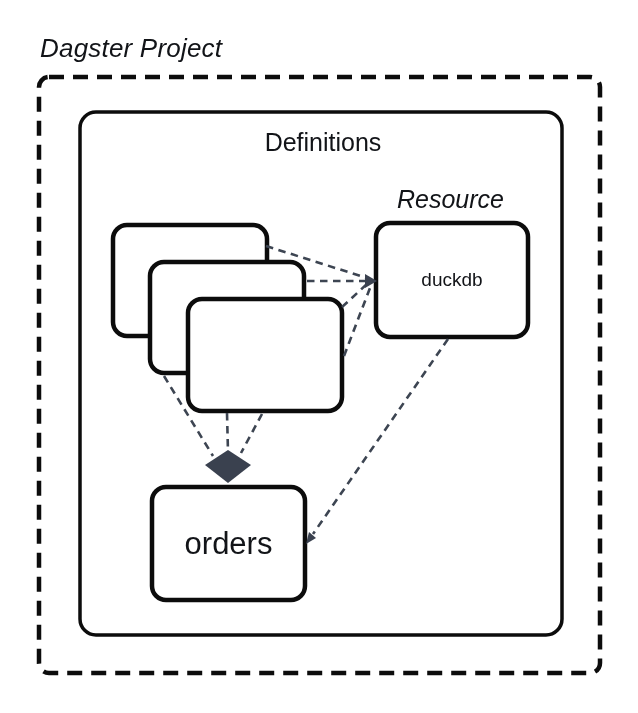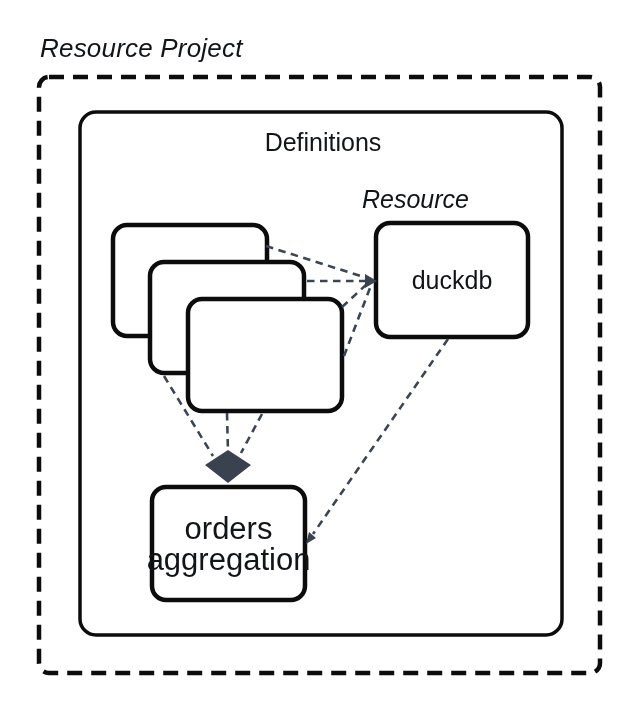--- a/index.html
+++ b/index.html
@@ -36,33 +36,33 @@
   .definitions-label {
     left: 80px; top: 128px; width: 486px;
     text-align: center;
     font-size: 25px; font-weight: 400;
   }
   .assets-label {
     left: 119px; top: 185px;
     font-size: 25px; font-style: italic; font-weight: 500;
   }
   .resource-label {
-    left: 362px; top: 185px; width: 152px;
-    text-align: left;
+    left: 352px; top: 185px; width: 152px;
+    text-align: right;
     font-size: 25px; font-style: italic; font-weight: 500;
   }
   .node-text {
     position: absolute;
     display: flex; flex-direction: column;
     align-items: center; justify-content: center;
     text-align: center;
   }
   .resource-node-text {
     left: 376px; top: 223px; width: 152px; height: 114px;
-    font-size: 25px;
+    font-size: 19px;
     text-align: right;
   }
   .asset-node-text {
     left: 152px; top: 487px; width: 153px; height: 113px;
     font-size: 31px; line-height: 31px;
   }
 
   .boundary-outer {
     fill: none;
     stroke: var(--color-node-border);
@@ -114,29 +114,28 @@
 
     <line class="connector" x1="164" y1="376" x2="213" y2="456"></line>
     <line class="connector" x1="227" y1="413" x2="228" y2="452"></line>
     <line class="connector" x1="262" y1="414" x2="241" y2="453"></line>
     <polygon class="arrow" points="228,450 251,465 228,483 205,465"></polygon>
 
     <line class="connector" x1="448" y1="339" x2="313" y2="534"></line>
     <polygon class="arrow" points="306,544 316,538 309,532"></polygon>
   </svg>
 
-  <div class="lbl title-label">Resource Project</div>
+  <div class="lbl title-label">Dagster Project</div>
 
   <div class="lbl definitions-label">Definitions</div>
 
 
   <div class="lbl resource-label">Resource</div>
 
   <div class="node-text resource-node-text">
     <span>duckdb</span>
   </div>
 
   <div class="node-text asset-node-text">
     <span>orders</span>
-    <span>aggregation</span>
   </div>
 
 </div>
 
 </body></html>

